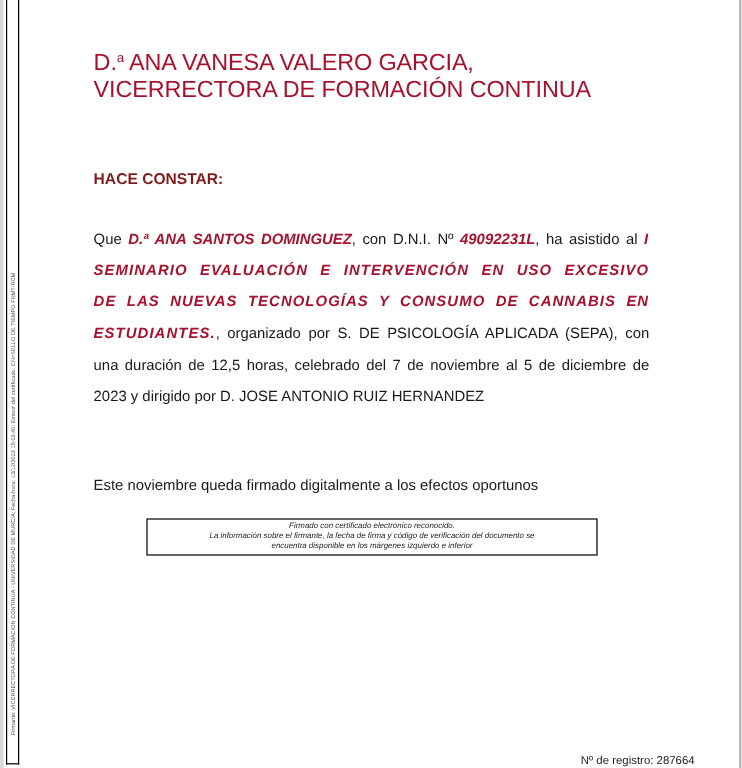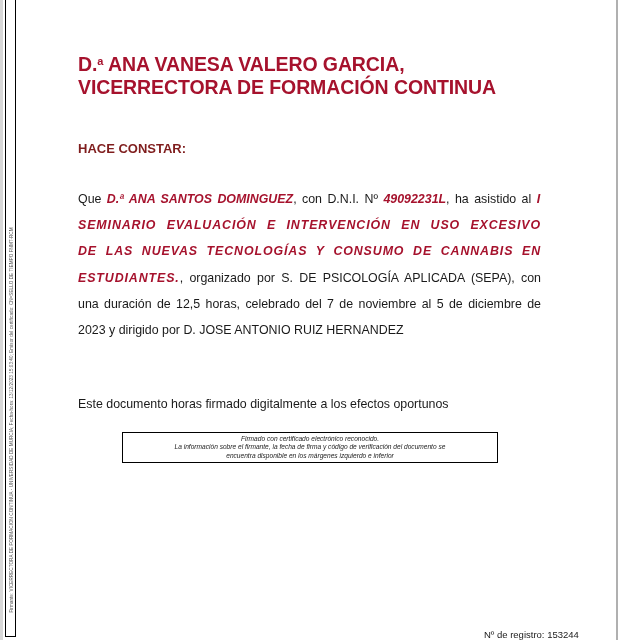--- a/index.html
+++ b/index.html
@@ -43,23 +43,23 @@
     }
     .right-edge {
       position: absolute;
       right: 0; top: 0;
       width: 2px; height: 640px;
       background: #b0b0b0;
     }
     .header-title {
       position: absolute;
       left: 78px;
-      top: 50px;
+      top: 38px;
       font-size: 19.5px;
-      font-weight: bold;
+      font-weight: normal;
       color: #a6122d;
       line-height: 23px;
       letter-spacing: -0.1px;
     }
     .header-title sup {
       font-size: 11px;
       vertical-align: 6px;
     }
     .hace-constar {
       position: absolute;
@@ -132,22 +132,22 @@
     </div>
     <div>VICERRECTORA DE FORMACIÓN CONTINUA</div>
   </div>
 
   <div class="hace-constar">HACE CONSTAR:</div>
 
   <div class="body-text">
     <span>Que </span><span class="red-bold">D.ª ANA SANTOS DOMINGUEZ</span><span>, con D.N.I. Nº </span><span class="red-bold">49092231L</span><span>, ha asistido al </span><span class="red-bold spaced">I SEMINARIO EVALUACIÓN E INTERVENCIÓN EN USO EXCESIVO DE LAS NUEVAS TECNOLOGÍAS Y CONSUMO DE CANNABIS EN ESTUDIANTES.</span><span>, organizado por S. DE PSICOLOGÍA APLICADA (SEPA), con una duración de 12,5 horas, celebrado del 7 de noviembre al 5 de diciembre de 2023 y dirigido por D. JOSE ANTONIO RUIZ HERNANDEZ</span>
   </div>
 
-  <div class="signed-line">Este documento horas firmado digitalmente a los efectos oportunos</div>
+  <div class="signed-line">Este noviembre queda firmado digitalmente a los efectos oportunos</div>
 
   <div class="sig-box">
     <div>Firmado con certificado electrónico reconocido.</div>
     <div>La información sobre el firmante, la fecha de firma y código de verificación del documento se</div>
     <div>encuentra disponible en los márgenes izquierdo e inferior</div>
   </div>
 
-  <div class="registro">Nº de registro: 153244</div>
+  <div class="registro">Nº de registro: 287664</div>
 </div>
 
 </body></html>

